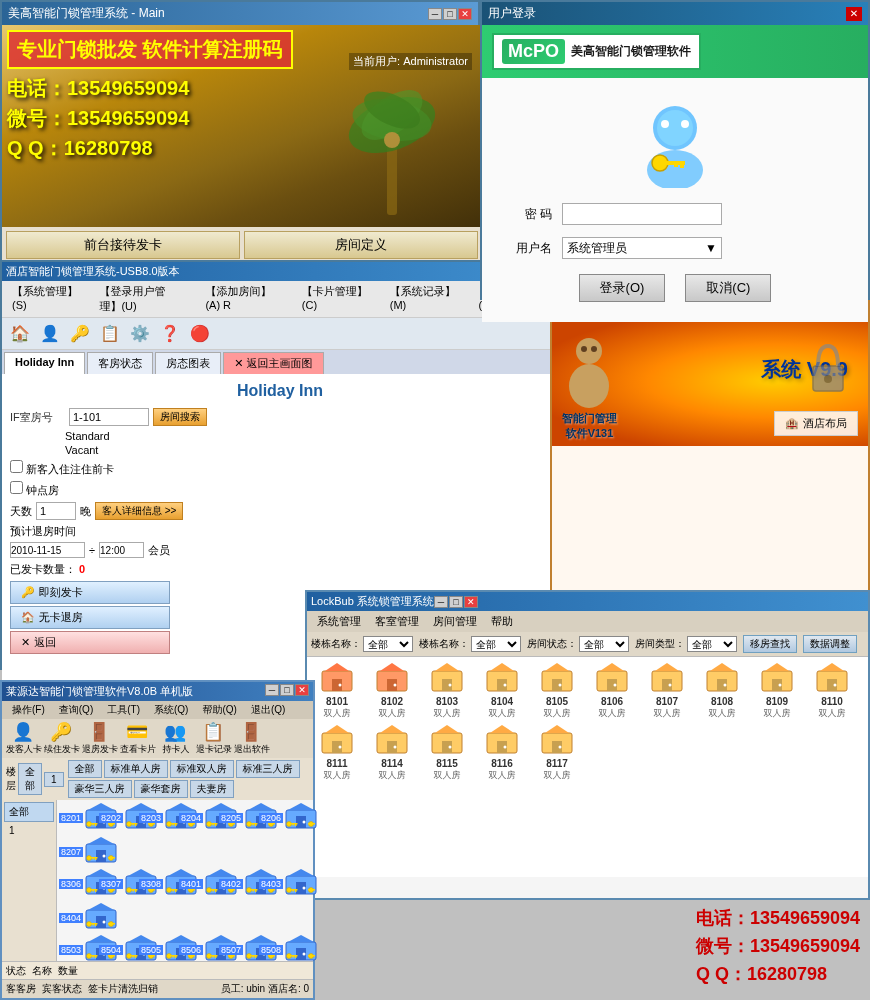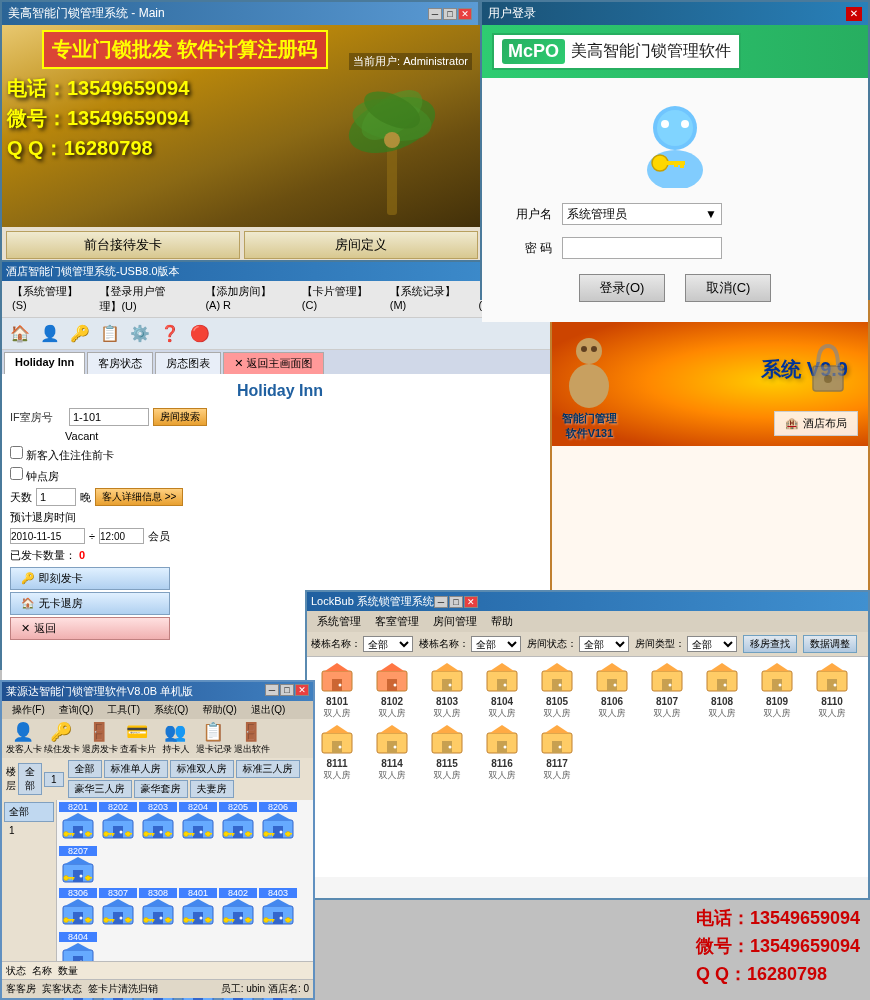--- a/index.html
+++ b/index.html
@@ -56,21 +56,20 @@
     }
     .ad-title {
       position: absolute;
       top: 5px; left: 5px;
       background: rgba(220,50,50,0.85);
       color: #ffff00;
       font-size: 20px;
       font-weight: bold;
       padding: 4px 8px;
       border: 2px solid #ff0;
-      margin-left: 35px;
     }
     .ad-phone {
       position: absolute;
       top: 50px; left: 5px;
       color: #ffff00;
       font-size: 20px;
       font-weight: bold;
       text-shadow: 2px 2px 4px #000;
     }
     .ad-weixin {
@@ -177,22 +176,22 @@
     .mcpo-logo {
       background: linear-gradient(135deg, #27ae60, #2ecc71);
       color: white;
       font-size: 18px;
       font-weight: bold;
       padding: 2px 6px;
       border-radius: 3px;
     }
     .login-brand-text {
       color: #1a1a1a;
-      font-size: 16px;
-      font-weight: normal;
+      font-size: 12px;
+      font-weight: bold;
     }
     .login-body {
       padding: 20px 20px;
       background: #fafafa;
     }
     .login-avatar-area {
       display: flex;
       justify-content: center;
       margin-bottom: 15px;
     }
@@ -643,21 +642,21 @@
       padding: 2px;
     }
     .ly-rooms-row {
       display: flex;
       flex-wrap: wrap;
       gap: 2px;
     }
     .ly-room-tile {
       width: 38px;
       display: flex;
-      flex-direction: column;
+      flex-direction: row;
       align-items: center;
       font-size: 9px;
     }
     .ly-room-num {
       background: #4080ff;
       color: white;
       font-size: 9px;
       padding: 0 2px;
       width: 100%;
       text-align: center;
@@ -797,29 +796,29 @@
         <circle cx="35" cy="26" r="4" fill="white"></circle>
         <circle cx="55" cy="26" r="4" fill="white"></circle>
 
         <circle cx="30" cy="65" r="8" fill="#ffd700" stroke="#c8a000" stroke-width="1.5"></circle>
         <rect x="35" y="63" width="20" height="4" fill="#ffd700"></rect>
         <rect x="50" y="63" width="4" height="7" fill="#ffd700"></rect>
         <rect x="44" y="63" width="4" height="6" fill="#ffd700"></rect>
       </svg>
     </div>
     <div class="login-field">
+      <label>密 码</label>
+      <input type="password" class="hi-input" style="width: 160px;">
+    </div>
+    <div class="login-field">
       <label>用户名</label>
       <div class="login-dropdown">
         <span>系统管理员</span>
         <span>▼</span>
       </div>
-    </div>
-    <div class="login-field">
-      <label>密 码</label>
-      <input type="password" class="hi-input" style="width: 160px;">
     </div>
     <div class="login-buttons">
       <button class="login-btn">登录(O)</button>
       <button class="login-btn">取消(C)</button>
     </div>
   </div>
 </div>
 
 <div class="hotel-mgmt-window">
   <div class="hotel-mgmt-title">
@@ -854,20 +853,23 @@
     <div class="hotel-tab close">✕ 返回主画面图</div>
   </div>
   <div class="hotel-content">
     <div class="holiday-inn-panel">
       <div class="hi-title">Holiday Inn</div>
       <div class="hi-form">
         <div class="hi-field">
           <label>IF室房号</label>
           <input class="hi-input" value="1-101" style="">
           <button class="hi-btn-small">房间搜索</button>
+        </div>
+        <div style="font-size:11px;margin:2px 0;padding-left:55px;">
+          <span>Standard</span>
         </div>
         <div style="font-size:11px;margin:2px 0;padding-left:55px;">
           <span>Vacant</span>
         </div>
         <div class="hi-checkbox-group">
           <input type="checkbox" style="">
           <span>新客入住注住前卡</span>
         </div>
         <div class="hi-checkbox-group">
           <input type="checkbox" style="">

